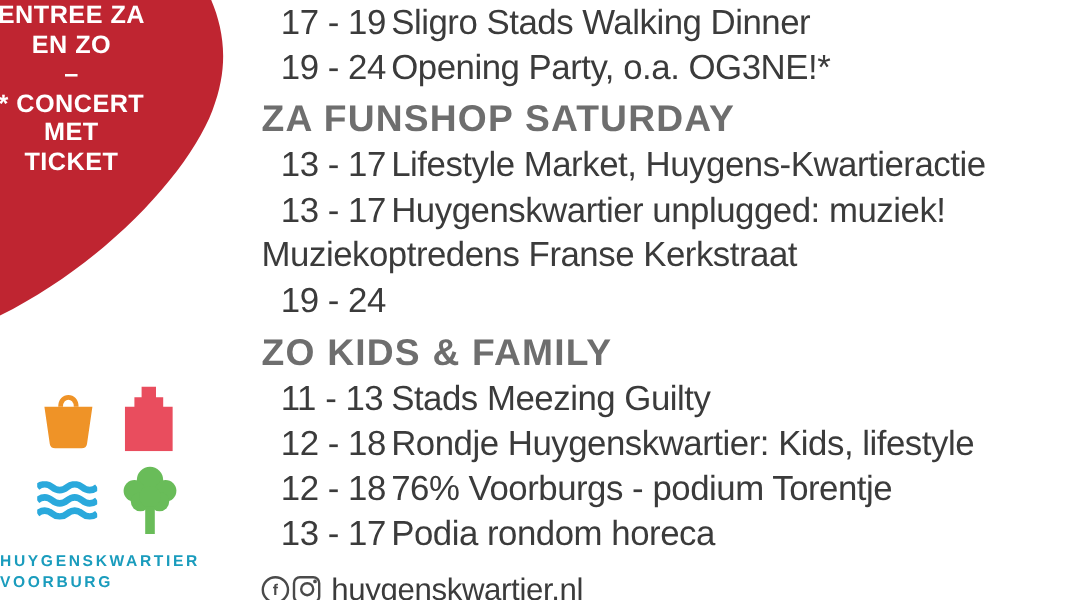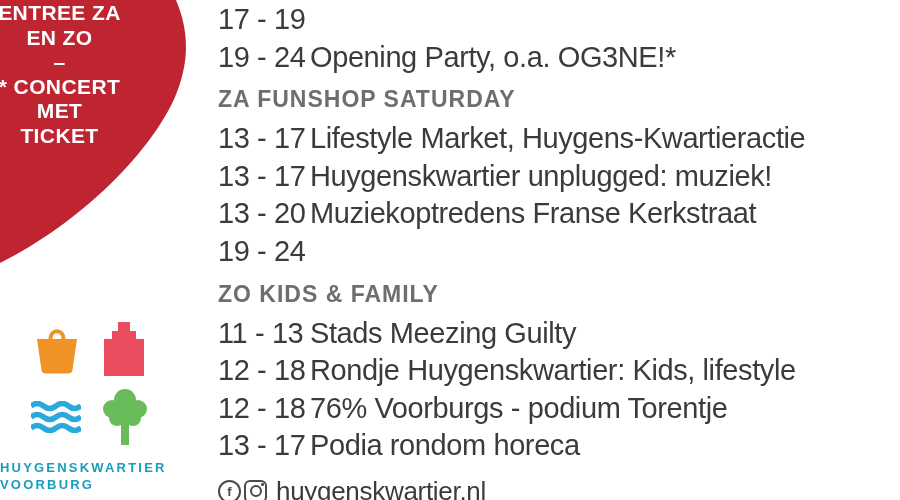--- a/index.html
+++ b/index.html
@@ -25,24 +25,24 @@
     position:absolute;left:0;top:459px;width:186px;text-align:left;
     color:#1a9cbd;font-weight:bold;font-size:13px;line-height:17px;
     letter-spacing:2.2px;
   }
   
   .schedule{position:absolute;left:218px;top:1px;width:672px;}
   .srow{
     display:flex;font-size:29px;line-height:37.6px;color:#3b3b3b;
     letter-spacing:-0.4px;white-space:nowrap;
   }
-  .srow .time{flex:0 0 92px;}
+  .srow .time{flex:0 0 92px;margin-left:16px;}
   .srow .event{flex:1;}
   .sheader{
-    font-size:23px;font-weight:bold;color:#6e6e6e;line-height:40px;
+    font-size:31px;font-weight:bold;color:#6e6e6e;line-height:40px;
     margin:3px 0 1px 0;letter-spacing:1px;white-space:nowrap;
   }
   
   .sfooter{display:flex;align-items:center;margin-top:11px;color:#3b3b3b;}
   .social{display:flex;align-items:center;gap:3px;margin-right:9px;}
   .fb-icon{
     width:19px;height:19px;border:2px solid #4a4a4a;border-radius:50%;
     display:flex;align-items:center;justify-content:center;
     font-size:13px;font-weight:bold;color:#4a4a4a;
   }
@@ -102,38 +102,38 @@
 
   <div class="wordmark">
     <div>HUYGENSKWARTIER</div>
     <div>VOORBURG</div>
   </div>
 
   <div class="schedule">
 
     <div class="srow">
       <span class="time">17 - 19</span>
+      <span class="event">Sligro Stads Walking Dinner</span>
     </div>
     <div class="srow">
       <span class="time">19 - 24</span>
       <span class="event">Opening Party, o.a. OG3NE!*</span>
     </div>
 
     <div class="sheader">ZA FUNSHOP SATURDAY</div>
 
     <div class="srow">
       <span class="time">13 - 17</span>
       <span class="event">Lifestyle Market, Huygens-Kwartieractie</span>
     </div>
     <div class="srow">
       <span class="time">13 - 17</span>
       <span class="event">Huygenskwartier unplugged: muziek!</span>
     </div>
     <div class="srow">
-      <span class="time">13 - 20</span>
       <span class="event">Muziekoptredens Franse Kerkstraat</span>
     </div>
     <div class="srow">
       <span class="time">19 - 24</span>
     </div>
 
     <div class="sheader">ZO KIDS &amp; FAMILY</div>
 
     <div class="srow">
       <span class="time">11 - 13</span>

